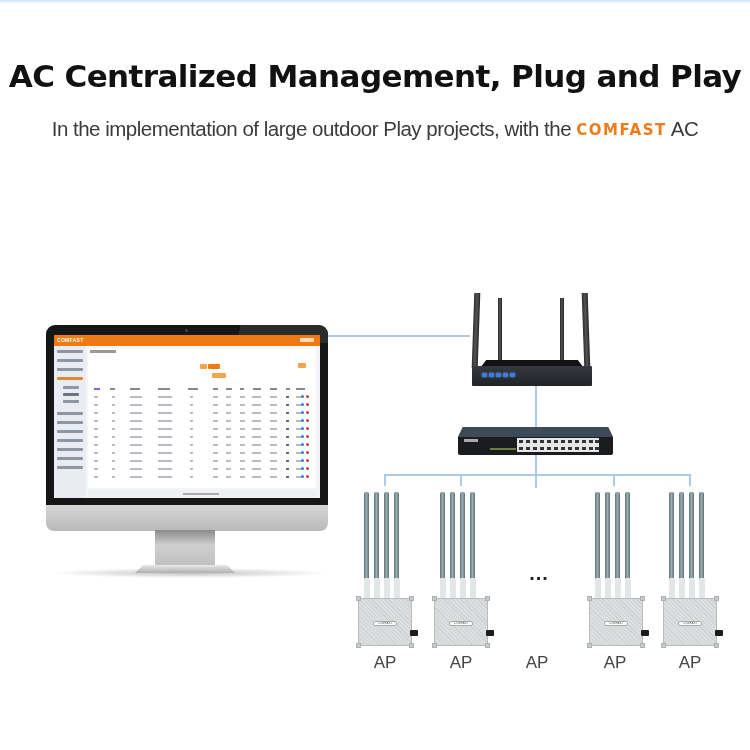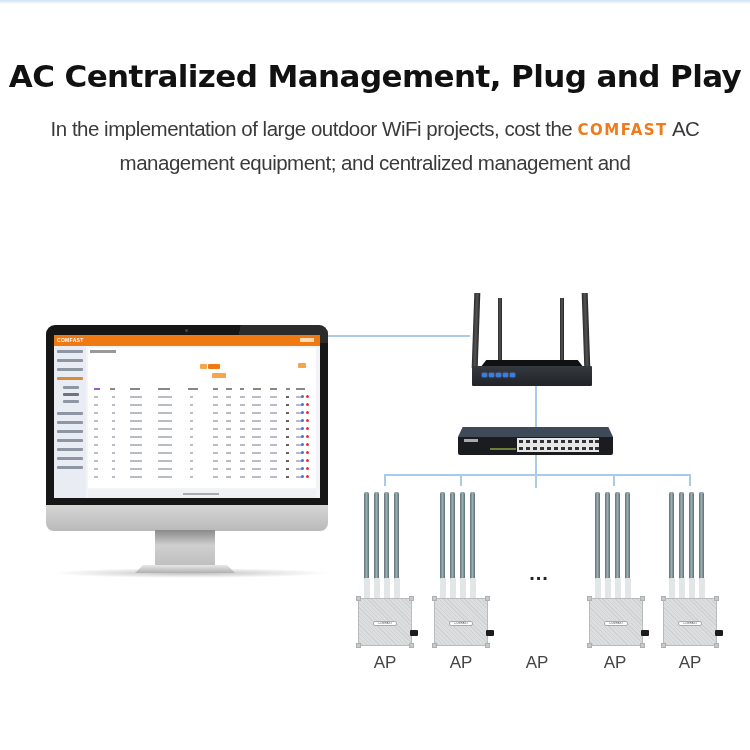--- a/index.html
+++ b/index.html
@@ -91,25 +91,24 @@
 </style>
 </head>
 <body>
 
 <div class="topline"></div>
 
 <h1 class="title">AC Centralized Management, Plug and Play</h1>
 
 <div class="desc">
   <span class="line">
-    <span>In the implementation of large outdoor WiFi projects, cost the</span>
+    <span>In the implementation of large outdoor Play projects, with the</span>
     <span class="brand">COMFAST</span>
     <span>AC</span>
   </span>
-  <span class="line">management equipment; and centralized management and</span>
 </div>
 
 <div class="wire" style="left:328px; top:335px; width:142px; height:2px;"></div>
 <div class="wire" style="left:535px; top:386px; width:2px; height:41px;"></div>
 <div class="wire" style="left:535px; top:455px; width:2px; height:20px;"></div>
 <div class="wire" style="left:384px; top:474px; width:307px; height:2px;"></div>
 <div class="wire" style="left:384px; top:474px; width:2px; height:12px;"></div>
 <div class="wire" style="left:460px; top:474px; width:2px; height:12px;"></div>
 <div class="wire" style="left:535px; top:474px; width:2px; height:14px;"></div>
 <div class="wire" style="left:613px; top:474px; width:2px; height:12px;"></div>

